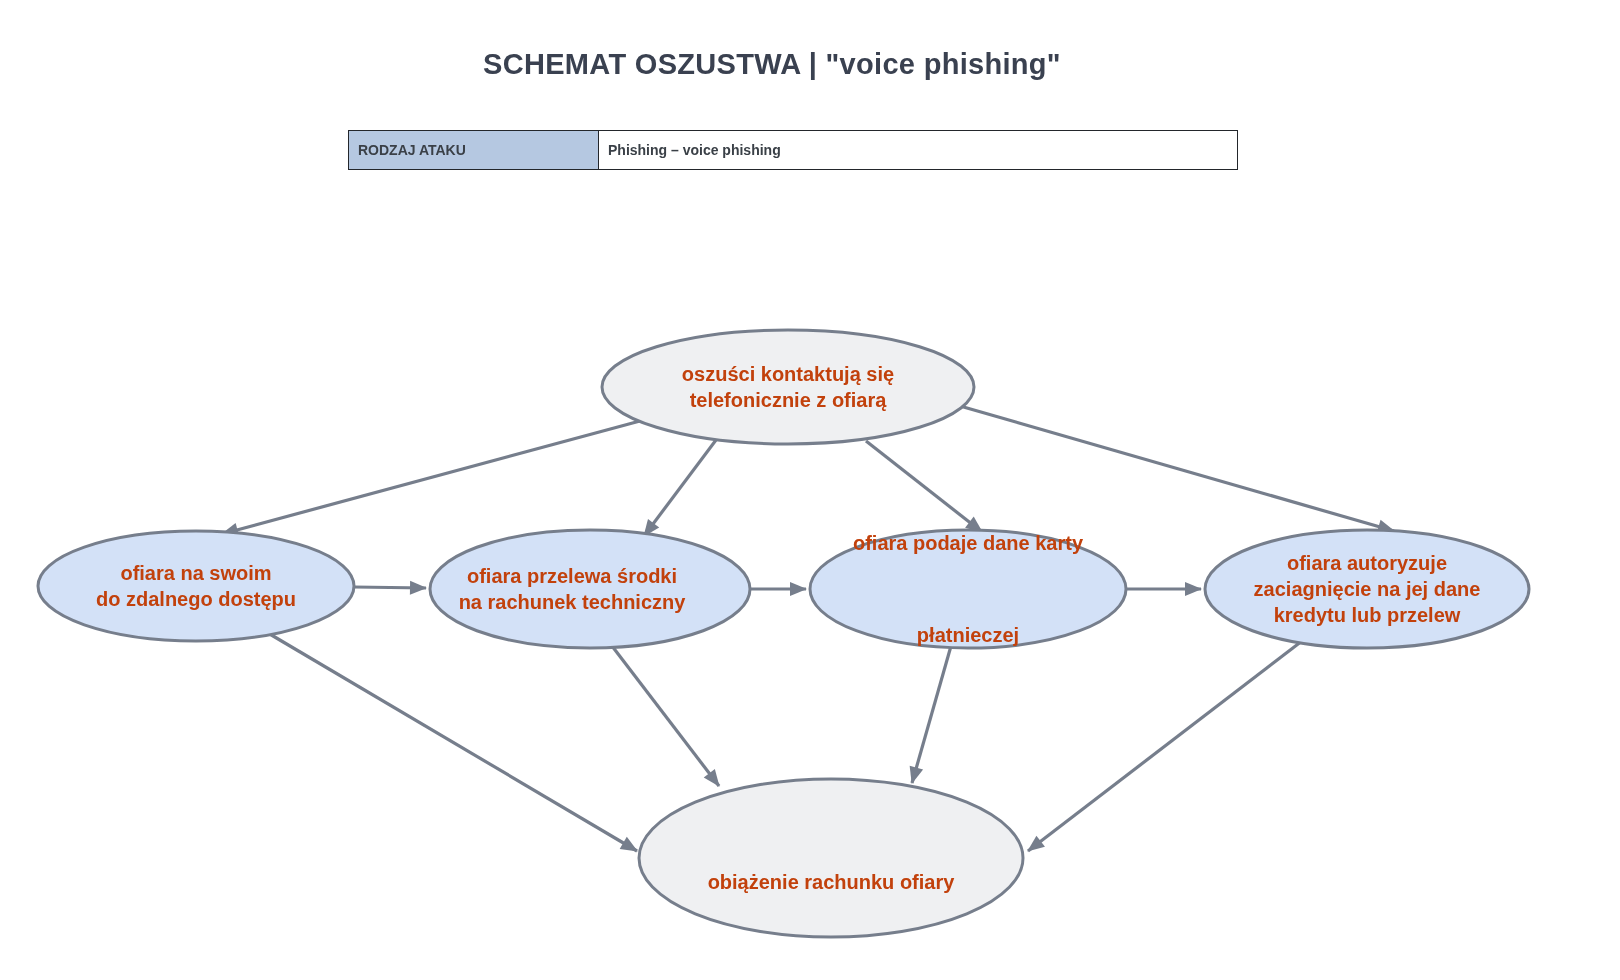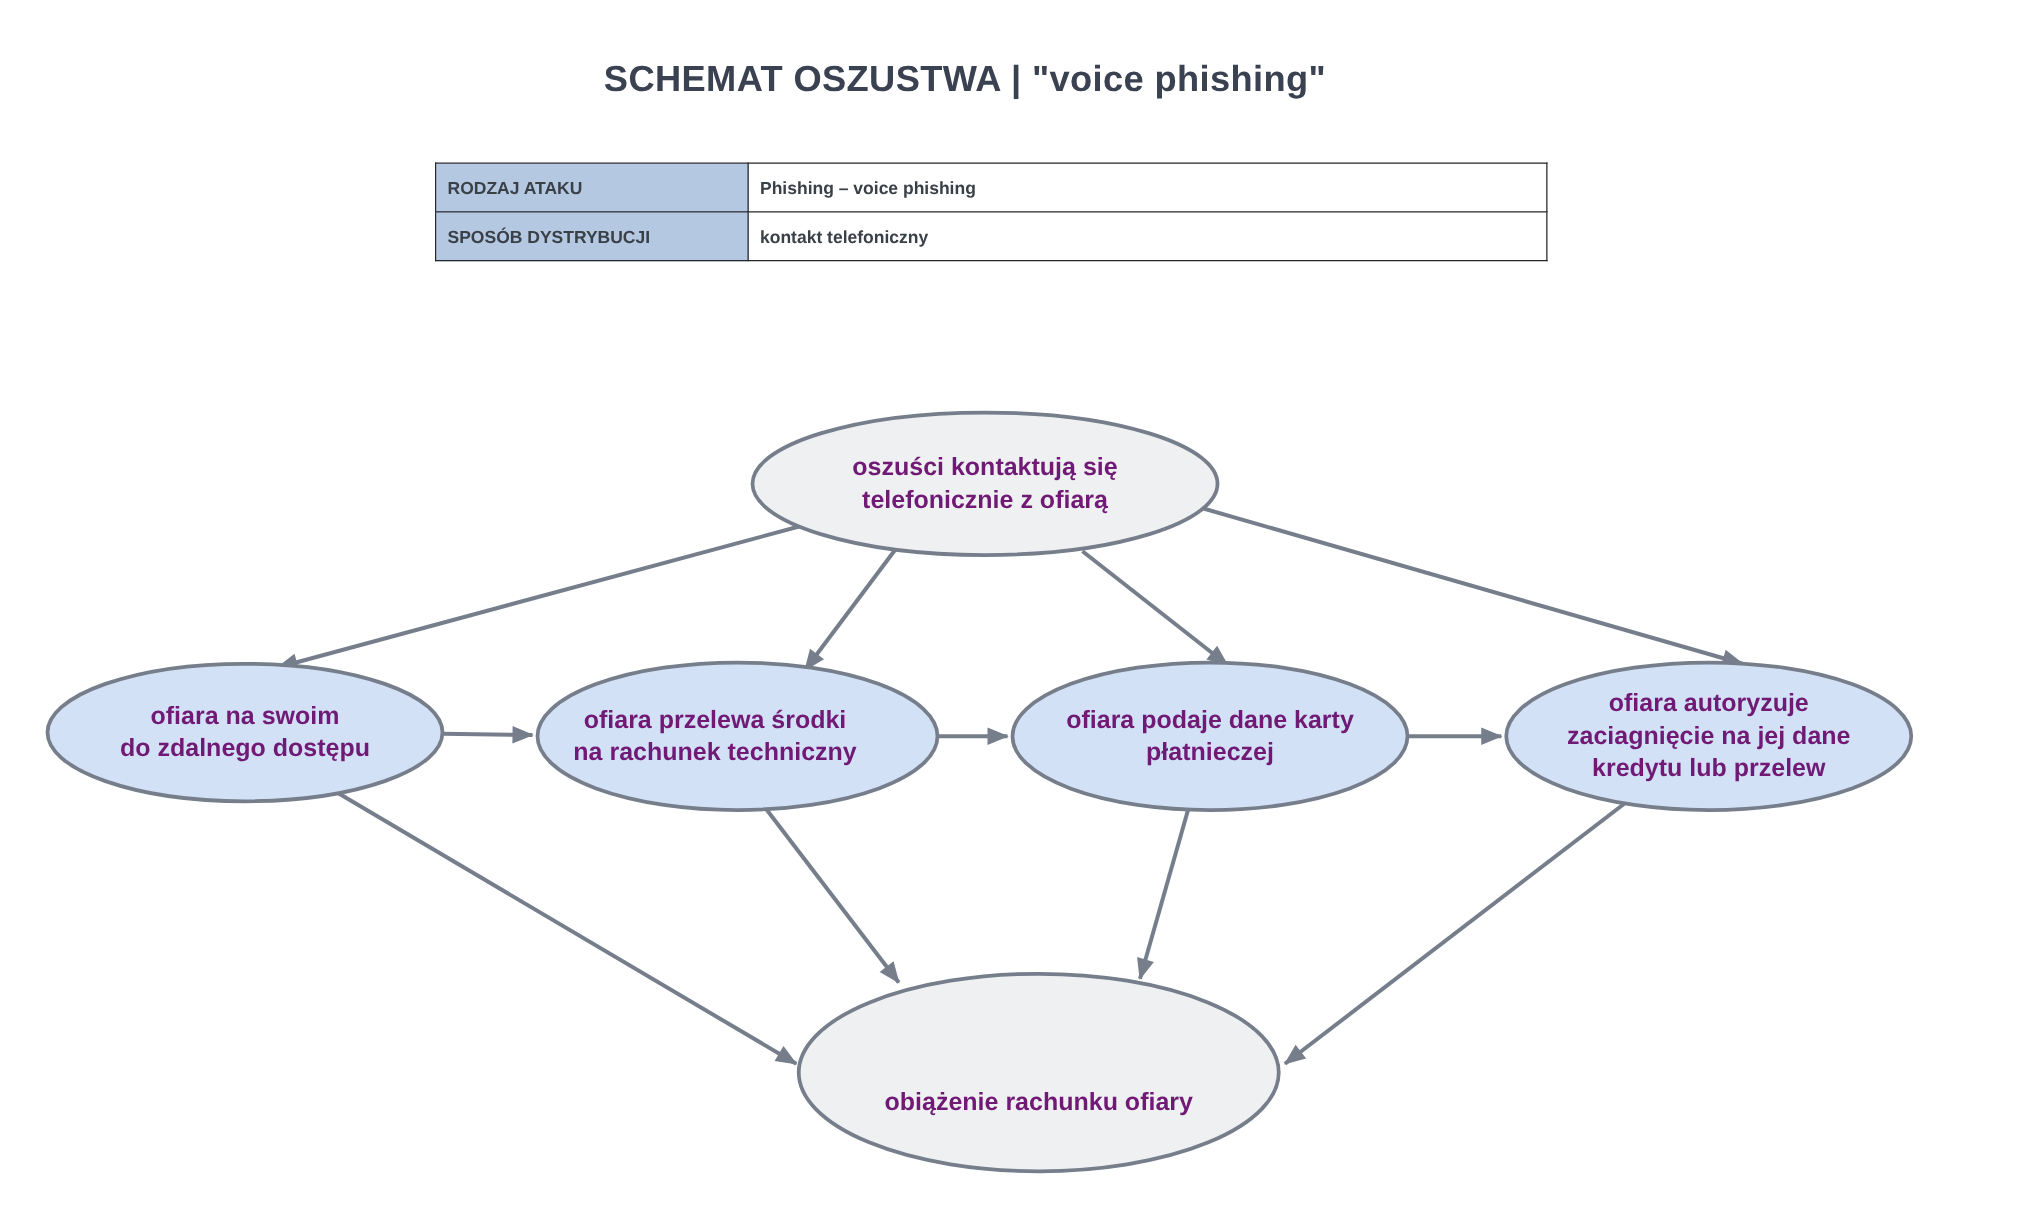--- a/index.html
+++ b/index.html
@@ -69,38 +69,34 @@
   .node-label{
     position:absolute;
     display:flex;
     flex-direction:column;
     align-items:center;
     justify-content:center;
     text-align:center;
     font-size:20px;
     font-weight:bold;
     line-height:26px;
-    color:#701a75;
+    color:#c2410c;
   }
   .node-label span{display:block;white-space:nowrap;}
 </style>
 </head>
 <body>
 
 <div class="page-title">SCHEMAT OSZUSTWA | "voice phishing"</div>
 
 <table class="info-table">
   <tbody>
       <tr>
     <td class="lbl">RODZAJ ATAKU</td>
     <td>Phishing – voice phishing</td>
-  </tr>
-  <tr>
-    <td class="lbl">SPOSÓB DYSTRYBUCJI</td>
-    <td>kontakt telefoniczny</td>
   </tr>
 </tbody>
   </table>
 
 <svg class="flow" width="1620" height="980" viewBox="0 0 1620 980">
   <defs>
     <marker id="ah" markerUnits="userSpaceOnUse" markerWidth="20" markerHeight="16" refX="17" refY="8" orient="auto">
       <path class="arrowhead" d="M1,1 L18,8 L1,15 Z"></path>
     </marker>
   </defs>
@@ -135,21 +131,21 @@
 <div class="node-label" style="left:38px;top:531px;width:316px;height:110px;align-items:center;">
   <span>ofiara na swoim</span>
   <span>do zdalnego dostępu</span>
 </div>
 
 <div class="node-label" style="left:412px;top:530px;width:320px;height:118px;">
   <span>ofiara przelewa środki</span>
   <span>na rachunek techniczny</span>
 </div>
 
-<div class="node-label" style="left:810px;top:530px;width:316px;height:118px;">
+<div class="node-label" style="left:810px;top:530px;width:316px;height:118px;justify-content:space-between;">
   <span>ofiara podaje dane karty</span>
   <span>płatnieczej</span>
 </div>
 
 <div class="node-label" style="left:1205px;top:530px;width:324px;height:118px;">
   <span>ofiara autoryzuje</span>
   <span>zaciagnięcie na jej dane</span>
   <span>kredytu lub przelew</span>
 </div>
 

